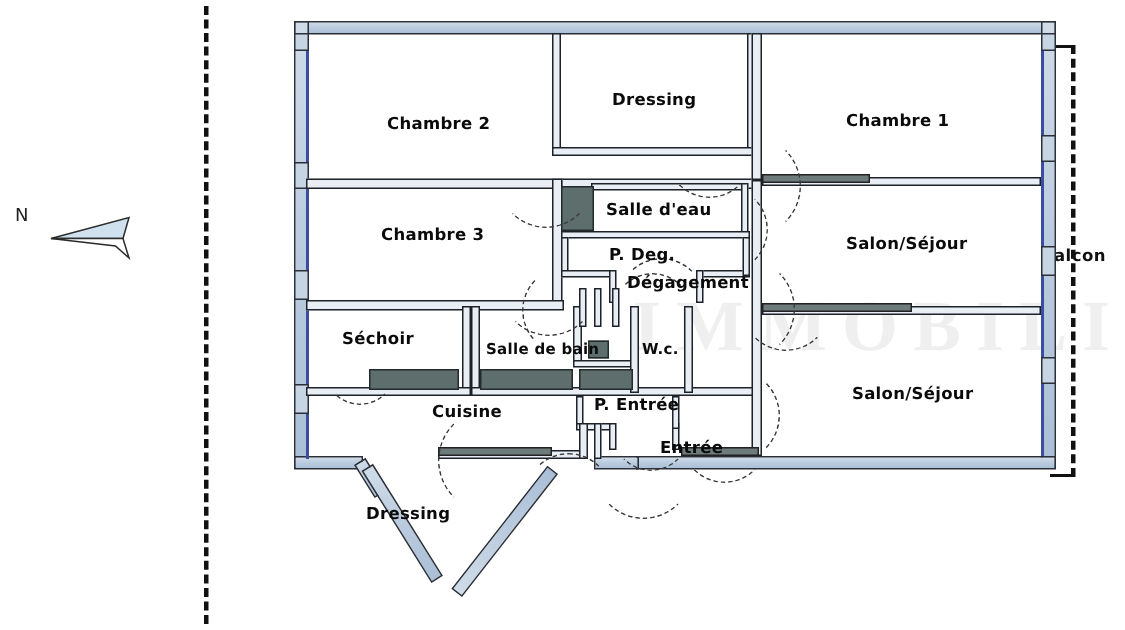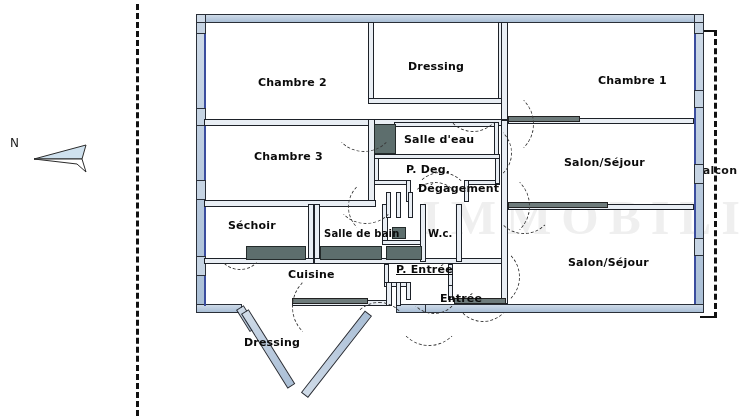--- a/index.html
+++ b/index.html
@@ -209,29 +209,29 @@
          border-color:transparent transparent #3a3a3a transparent;"></div>
     <div class="arc" style="left:258px;top:250px;width:56px;height:56px;
          border-color:transparent transparent #3a3a3a transparent;"></div>
     <div class="arc" style="left:298px;top:160px;width:58px;height:58px;
          border-color:transparent transparent #3a3a3a transparent;"></div>
     <div class="arc" style="left:154px;top:288px;width:56px;height:56px;
          border-color:#3a3a3a transparent transparent transparent;"></div>
 
     <div class="rm" style="left:62px;top:62px;">Chambre 2</div>
     <div class="rm" style="left:212px;top:46px;">Dressing</div>
-    <div class="rm" style="left:402px;top:60px;">Chambre 1</div>
+    <div class="rm" style="left:368px;top:60px;">Chambre 1</div>
     <div class="rm" style="left:58px;top:136px;">Chambre 3</div>
     <div class="rm" style="left:208px;top:119px;">Salle d'eau</div>
     <div class="rm" style="left:210px;top:149px;">P. Deg.</div>
     <div class="rm" style="left:222px;top:168px;">Dégagement</div>
     <div class="rm" style="left:368px;top:142px;">Salon/Séjour</div>
     <div class="rm" style="left:32px;top:205px;">Séchoir</div>
     <div class="rm sm" style="left:128px;top:214px;">Salle de bain</div>
     <div class="rm sm" style="left:232px;top:214px;">W.c.</div>
     <div class="rm" style="left:372px;top:242px;">Salon/Séjour</div>
     <div class="rm" style="left:92px;top:254px;">Cuisine</div>
-    <div class="rm" style="left:200px;top:249px;text-decoration:underline;">P. Entrée</div>
+    <div class="rm" style="left:200px;top:249px;">P. Entrée</div>
     <div class="rm" style="left:244px;top:278px;">Entrée</div>
     <div class="rm" style="left:48px;top:322px;">Dressing</div>
 
   </div>
 </div>
 
 </body></html>

